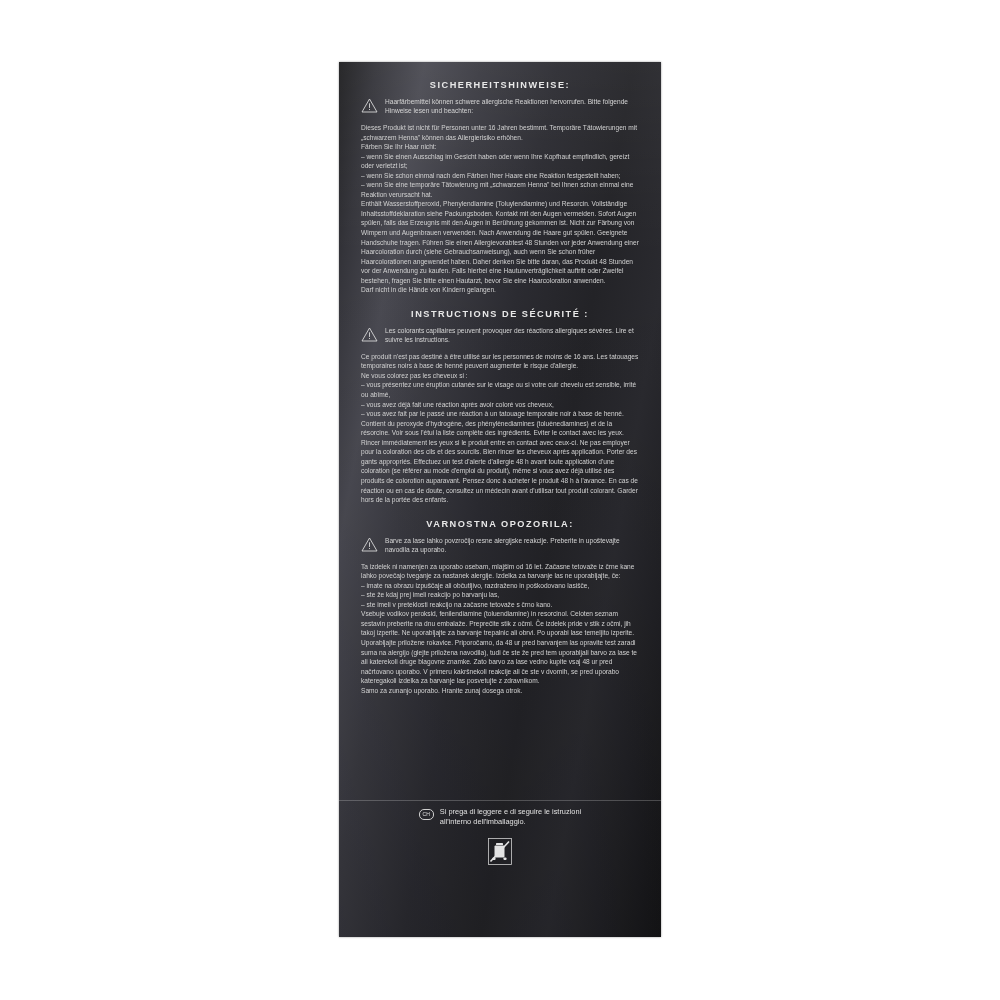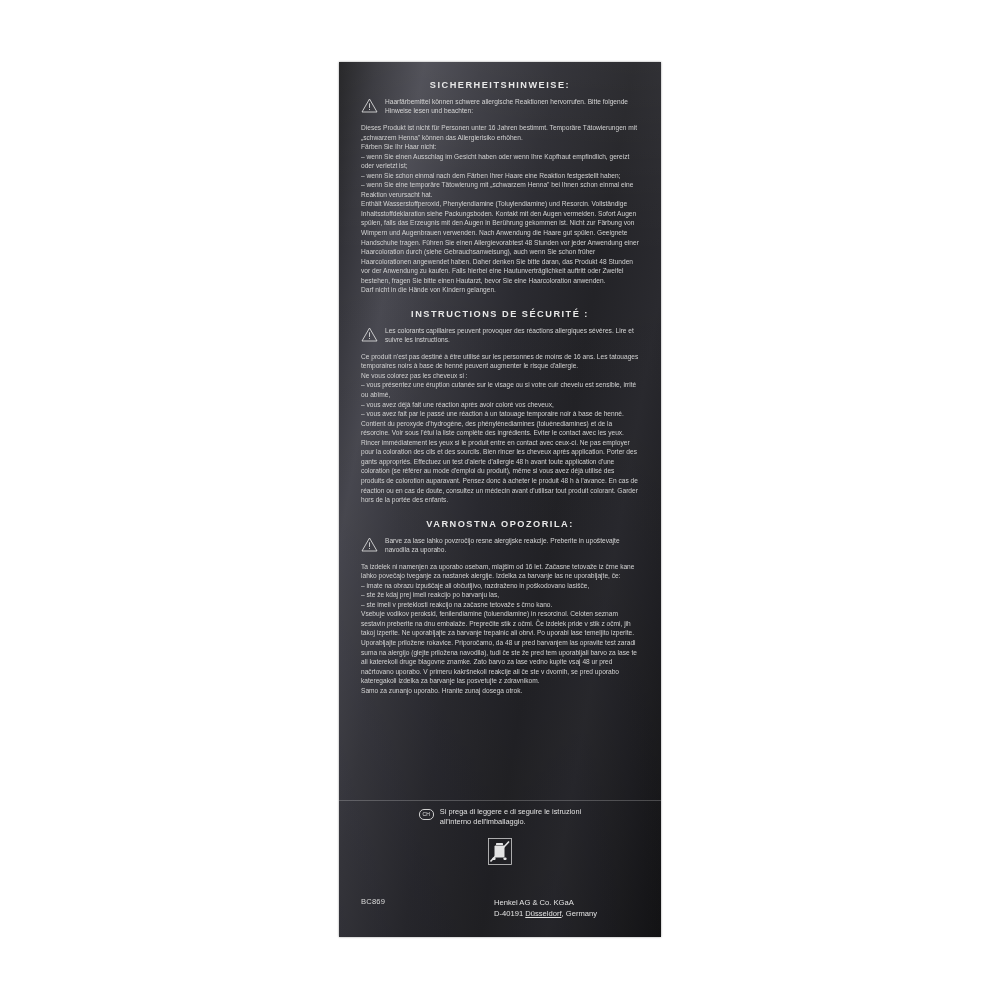--- a/index.html
+++ b/index.html
@@ -237,22 +237,15 @@
             <rect x="6.5" y="7.5" width="10" height="12" rx="1"></rect>
             <rect x="8" y="5" width="7" height="2" rx="0.6"></rect>
             <rect x="4.5" y="19.5" width="3" height="2.6" rx="0.8"></rect>
             <rect x="15.5" y="19.5" width="3" height="2.6" rx="0.8"></rect>
           </g>
           <line x1="2.5" y1="23.5" x2="21" y2="3.5" stroke="#e3e3e3" stroke-width="1.6"></line>
         </svg>
       </span>
     </div>
 
-    <div id="footer">
-      <span class="code">BC869</span>
-      <span class="addr">
-        <span>Henkel AG &amp; Co. KGaA</span><br>
-        <span>D-40191 </span><span class="u">Düsseldorf</span><span>, Germany</span>
-      </span>
-    </div>
 
   </div>
 </div>
 
 </body></html>

